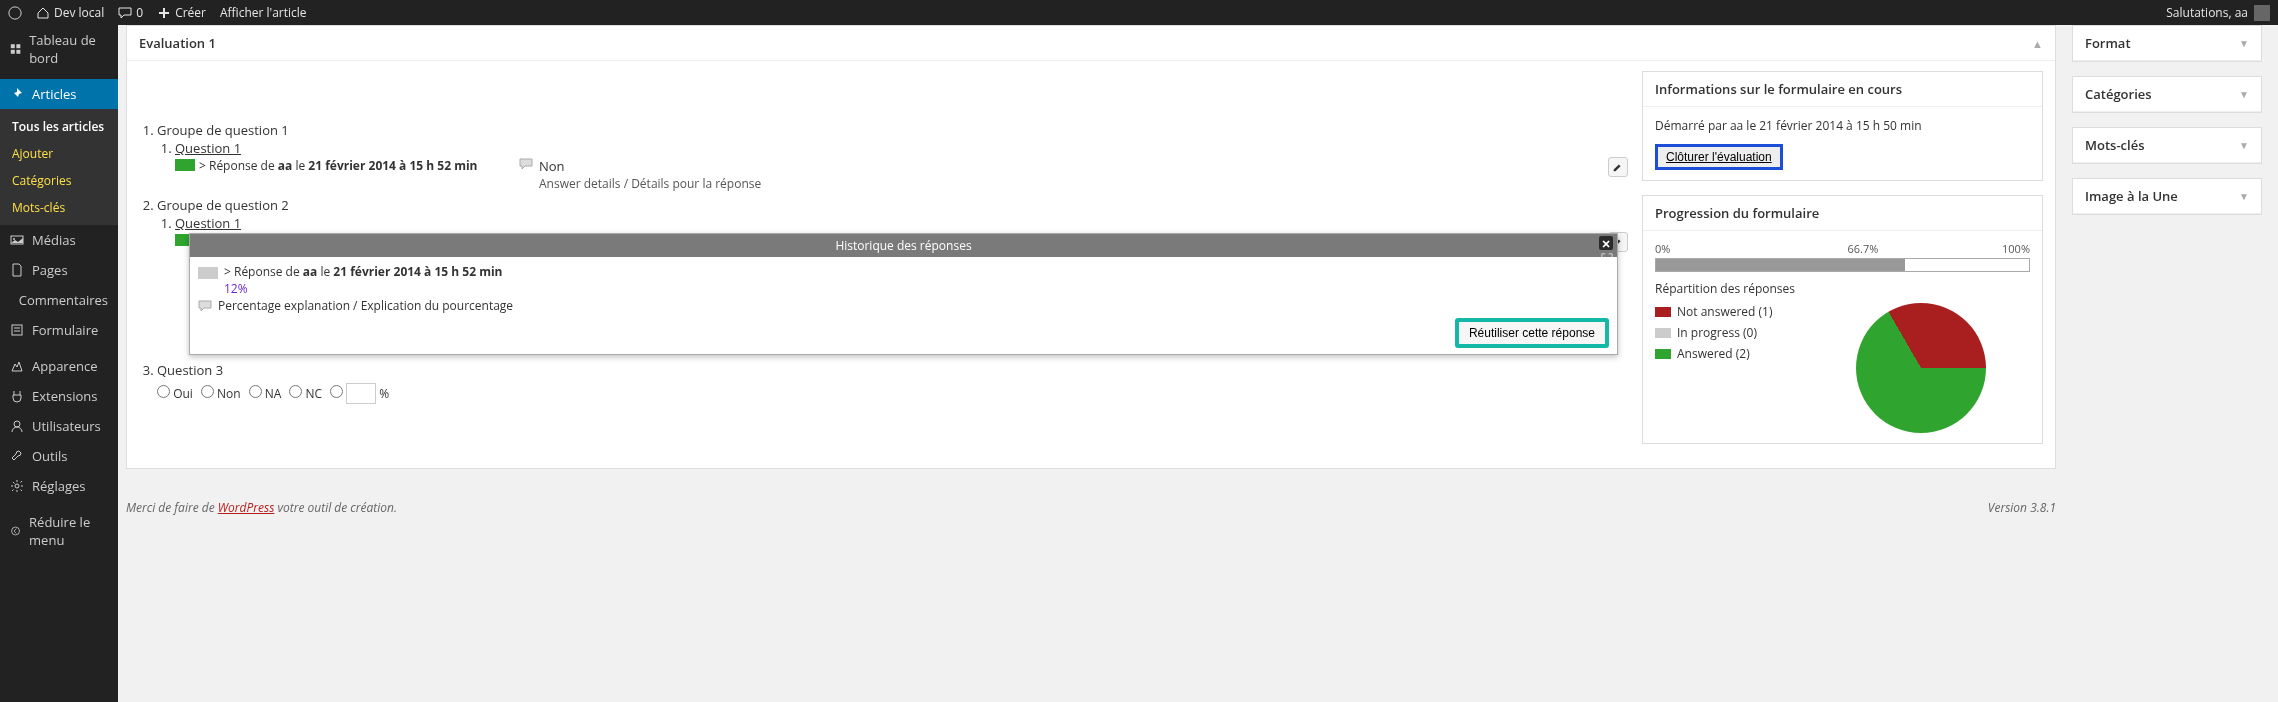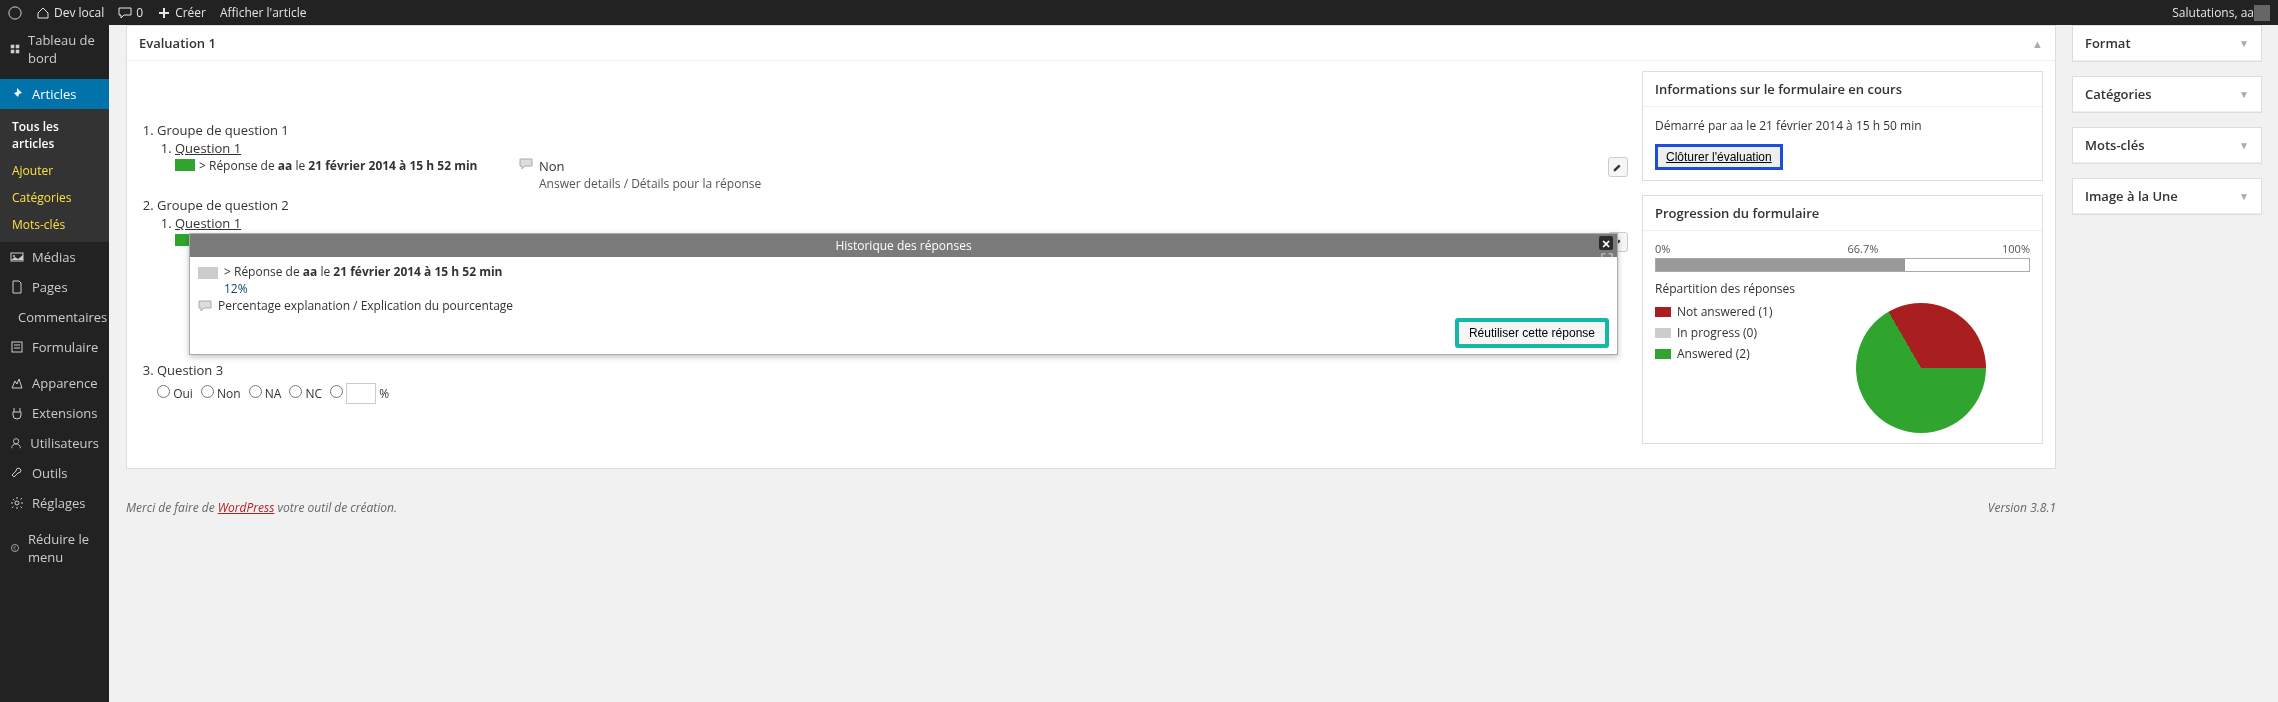--- a/index.html
+++ b/index.html
@@ -2,25 +2,25 @@
 <html><head>
 <meta charset="utf-8">
 <style>
 * { margin: 0; padding: 0; box-sizing: border-box; }
 body { font-family: "Open Sans", Arial, sans-serif; font-size: 13px; color: #333; background: #f1f1f1; }
 
 
 .admin-bar { position: fixed; top: 0; left: 0; right: 0; height: 25px; background: #222; color: #e5e5e5; display: flex; align-items: center; padding: 0 8px; font-size: 12px; z-index: 100; }
 .admin-bar-left { display: flex; align-items: center; gap: 14px; }
 .admin-bar-item { display: flex; align-items: center; gap: 4px; cursor: pointer; }
-.admin-bar-right { margin-left: auto; display: flex; align-items: center; }
+.admin-bar-right { margin-left: auto; display: flex; align-items: center; gap: 6px; }
 .avatar { width: 16px; height: 16px; background: #666; }
 
 
-.sidebar { position: fixed; top: 25px; left: 0; bottom: 0; width: 109px; background: #222; color: #ccc; font-size: 13px; }
+.sidebar { position: fixed; top: 25px; left: 0; bottom: 0; width: 118px; background: #222; color: #ccc; font-size: 13px; }
 .menu-item { display: flex; align-items: center; gap: 8px; padding: 6px 10px; cursor: pointer; }
 .menu-item.current { background: #0073aa; color: #fff; position: relative; }
 .menu-item.current::after { content: ""; position: absolute; right: -8px; top: 50%; margin-top: -8px; border: 8px solid transparent; border-right-color: #f1f1f1; }
 .submenu { background: #333; padding: 4px 0; }
 .submenu-item { padding: 5px 12px; font-size: 12px; color: #fde047; cursor: pointer; }
 .submenu-item.current { color: #fff; font-weight: 600; }
 .menu-sep { height: 6px; }
 .mi-icon { width: 14px; height: 14px; }
 
 
@@ -59,21 +59,21 @@
 .cc-left { flex:1; position:relative; }
 .cc-right { width: 401px; }
 
 
 .history-popup { position: absolute; left: 50px; right: 10px; top: 112px; border: 1px solid #aaa; background: #fff; box-shadow: 0 2px 6px rgba(0,0,0,.25); }
 .history-hd { background: #7a7a7a; color: #fff; text-align: center; padding: 3px 6px; position: relative; font-size: 12px; }
 .history-hd .close { position: absolute; right: 4px; top: 2px; cursor: pointer; font-weight: bold; background:#2a2a2a; border-radius:2px; width:14px; height:14px; display:flex; align-items:center; justify-content:center; font-size:11px; }
 .history-hd .expand { position: absolute; right: 4px; top: 18px; cursor: pointer; opacity:.8;}
 .history-bd { padding: 6px 8px; }
 .history-row { display: flex; gap: 6px; align-items: center; font-size: 12px; }
-.history-meta { font-size: 12px; color:#0c4a6e; margin-left: 26px; }
+.history-meta { font-size: 12px; color:#6d28d9; margin-left: 26px; }
 .history-actions { text-align: right; margin-top: 4px; }
 .btn { border: 4px solid #14b8a6; background: #f6f6f6; border-radius: 3px; padding: 4px 10px; font-size: 12px; cursor: pointer; }
 
 .radio-row { display: flex; align-items: center; gap: 8px; font-size: 12px; margin-top:4px;}
 .radio-row input[type=text] { width: 30px; border:1px solid #ccc; padding:2px; }
 
 
 .info-box .bd { display: flex; align-items: center; gap: 10px; font-size: 12px; flex-wrap:wrap;}
 .btn-outline { border: 3px solid #1d4ed8; background: #eee; padding: 3px 8px; font-size: 12px; cursor: pointer; text-decoration: underline; }
 

